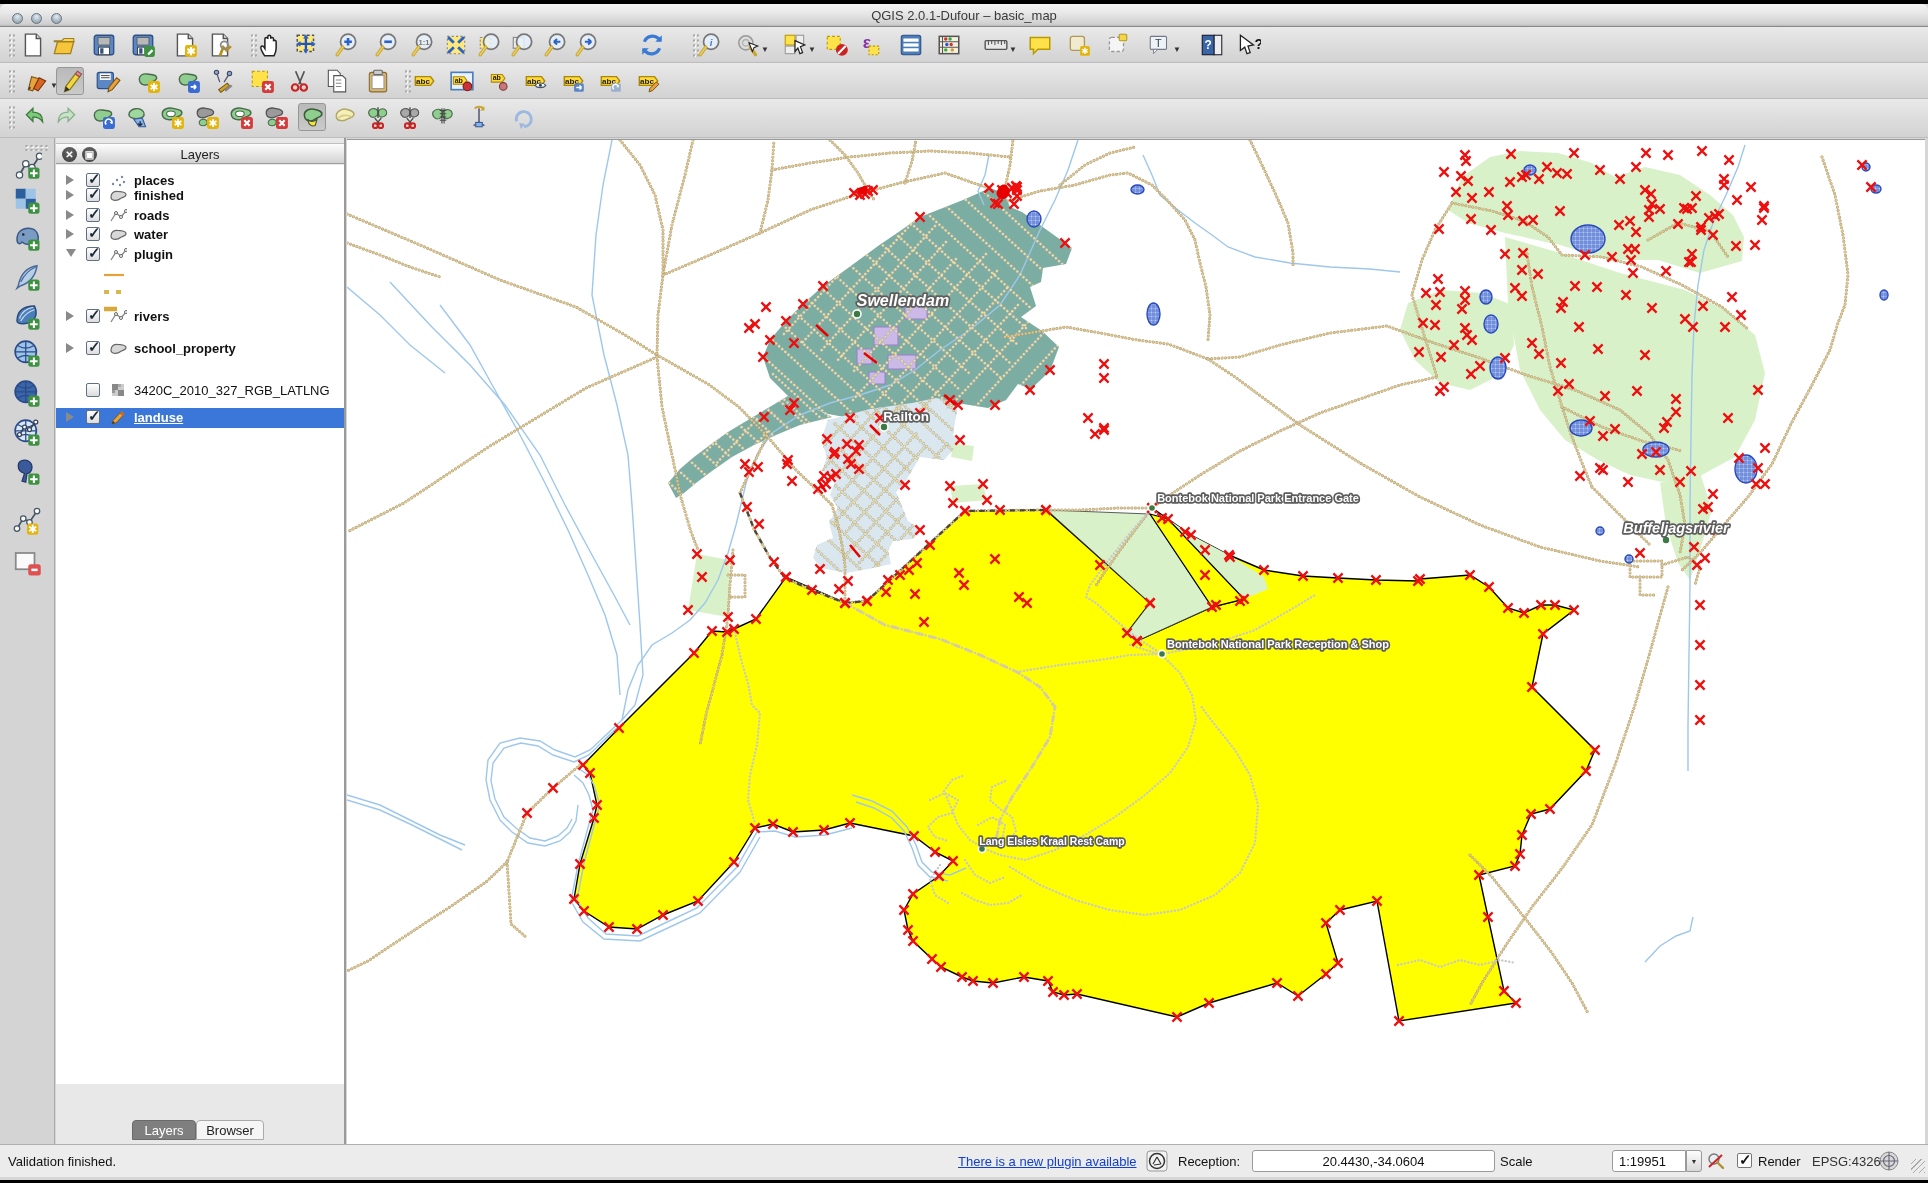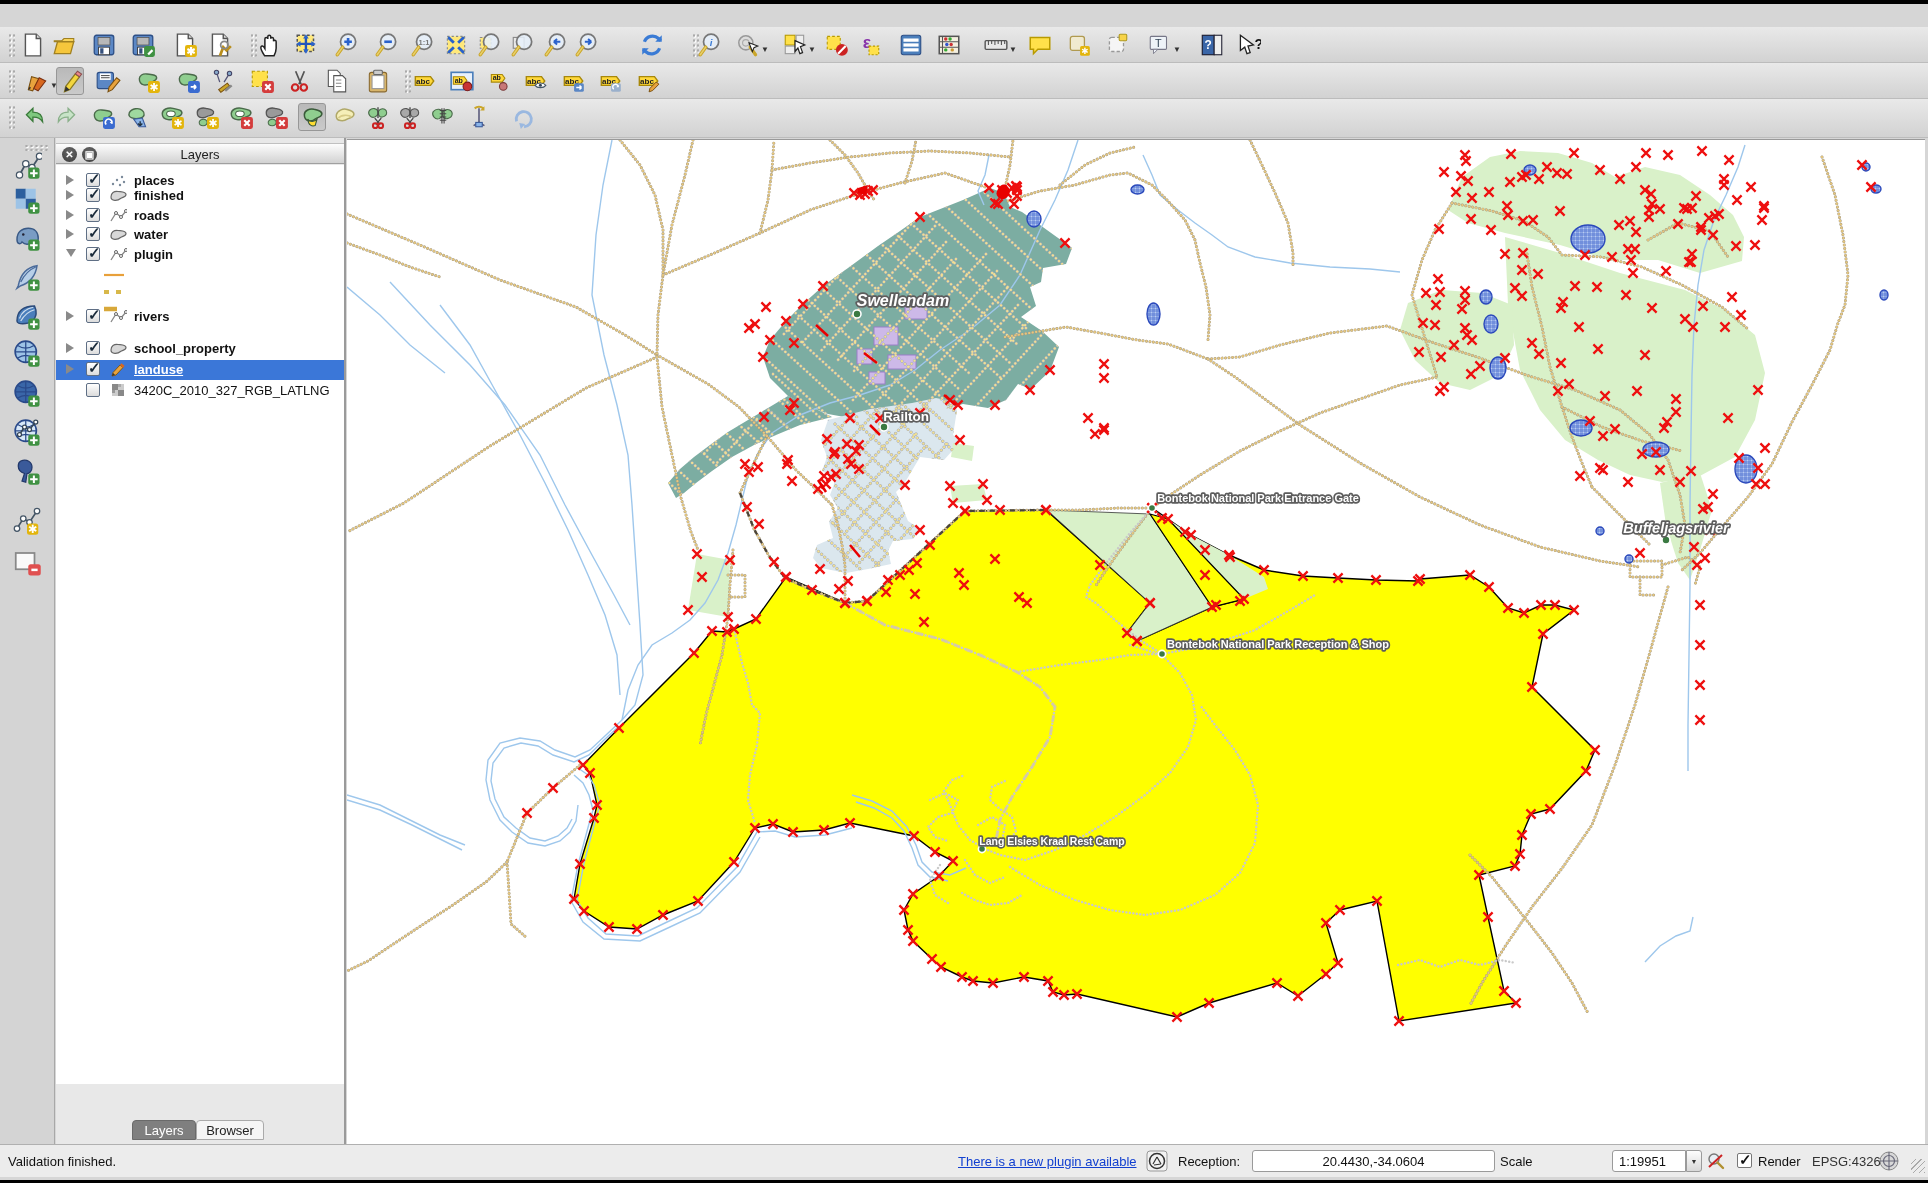--- a/index.html
+++ b/index.html
@@ -39,41 +39,47 @@
 #layerlist { position:absolute; left:0; top:27px; width:100%; bottom:60px; background:#fff; }
 .lrow { position:absolute; left:0; width:100%; height:20px; font-size:13px; font-weight:bold; color:#111; }
 .lrow .arr { position:absolute; left:10px; top:4px; width:0; height:0; }
 .arr.right { border-left:8px solid #8a8a8a; border-top:5px solid rgba(0,0,0,0); border-bottom:5px solid rgba(0,0,0,0);}
 .arr.down  { border-top:8px solid #8a8a8a; border-left:5px solid rgba(0,0,0,0); border-right:5px solid rgba(0,0,0,0);}
 .lrow .cb { position:absolute; left:30px; top:2px; width:14px; height:14px; background:linear-gradient(#fff,#dcdcdc);
   border:1px solid #5f6f85; border-radius:2px;}
 .lrow .cb.checked:before { content:"✓"; position:absolute; left:1px; top:-4px; font-size:15px; font-weight:bold; color:#1a2a3a;}
 .lrow .licon { position:absolute; left:54px; top:2px; width:17px; height:15px;}
 .lrow .ltext { position:absolute; left:78px; top:2px; }
-.sel { background:#3b77d8; }
+.sel { background:#3b77d8;margin-top:48px; }
 .sel .ltext { color:#fff; text-decoration:underline; }
 
 #tabs { position:absolute; left:0; bottom:2px; height:22px; width:100%; background:#e8e8e8;}
 .tab { position:absolute; top:0; height:20px; font-size:13px; text-align:center; padding-top:2px; }
 
 #status { position:absolute; left:0; bottom:3px; width:100%; height:33px; background:#ececec; border-top:1px solid #b0b0b0; font-size:13px; color:#111;}
 #status .lbl { position:absolute; top:9px; }
 #coordbox { position:absolute; left:1252px; top:5px; width:243px; height:22px; background:#fff; border:1px solid #9a9a9a; border-radius:3px; text-align:center; font-size:13px; padding-top:3px;}
 #scalebox { position:absolute; left:1612px; top:5px; width:74px; height:22px; background:#fff; border:1px solid #9a9a9a; border-radius:3px 0 0 3px; font-size:13px; padding:3px 0 0 6px;}
 #scalearrow { position:absolute; left:1686px; top:5px; width:16px; height:22px; background:linear-gradient(#fdfdfd,#d8d8d8); border:1px solid #9a9a9a; border-radius:0 3px 3px 0; font-size:7px; text-align:center; line-height:22px; color:#333;}
 #renderchk { position:absolute; left:1737px; top:8px; width:15px; height:15px; background:#fff; border:1px solid #777; border-radius:2px;}
 #renderchk:before { content:"✓"; position:absolute; left:1px; top:-3px; font-size:15px; font-weight:bold; color:#111;}
 
 #map { position:absolute; left:347px; top:135px; width:1578px; height:1011px; background:#fff; border-top:1px solid #999; }
 #rgrip { position:absolute; right:3px; bottom:4px; width:14px; height:14px;
   background:repeating-linear-gradient(135deg, rgba(0,0,0,0) 0 3px, #aaa 3px 4px); }
 </style>
 </head>
 <body>
 <div id="win">
+  <div id="titlebar">
+    <div class="tl" style="left:12px"></div>
+    <div class="tl" style="left:31px"></div>
+    <div class="tl" style="left:51px"></div>
+    <div id="title-text">QGIS 2.0.1-Dufour – basic_map</div>
+  </div>
   <div id="toolbars">
     <div class="tbrow" style="top:0px" id="tbrow1">
         <div class="grip" style="left:8px"></div>
         <div class="grip" style="left:250px"></div>
         <div class="grip" style="left:692px"></div>
         <div class="tbtn" style="left:19px">
           <svg viewBox="0 0 24 24">
             <path d="M5 2h10l4 4v16H5z" fill="#fff" stroke="#555" stroke-width="1.3"></path>
             <path d="M15 2v4h4" fill="#ddd" stroke="#555" stroke-width="1.3"></path>
           </svg>

